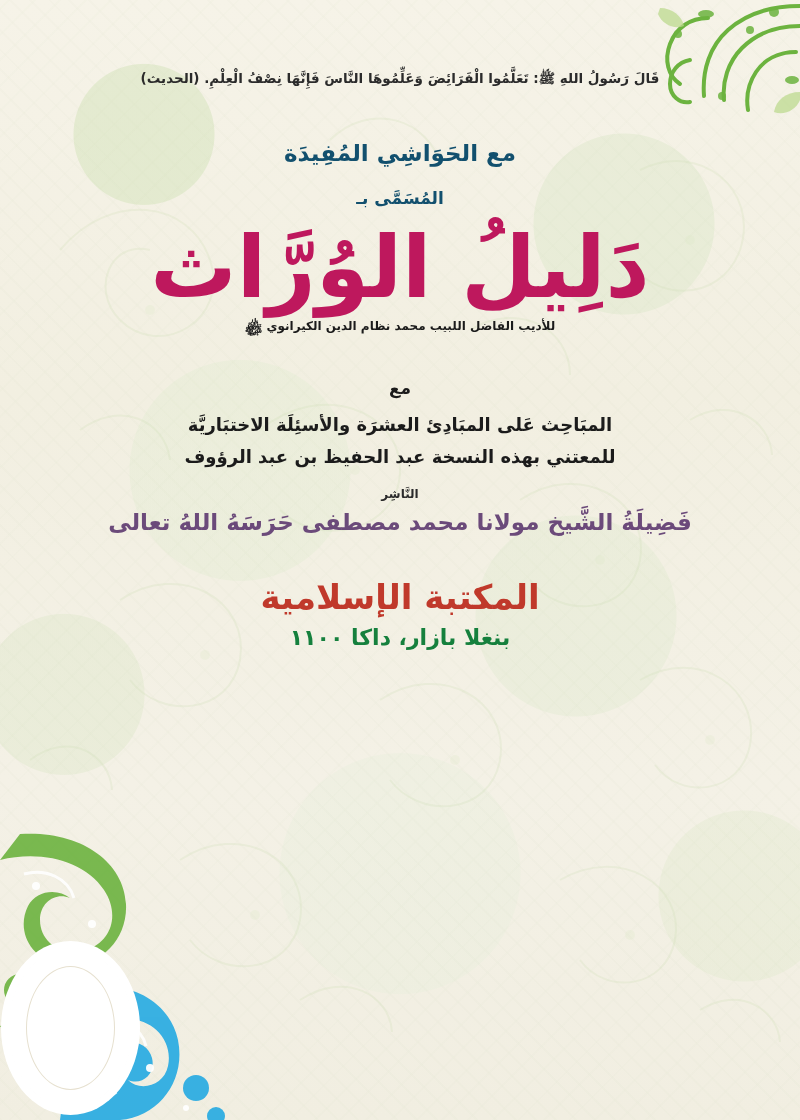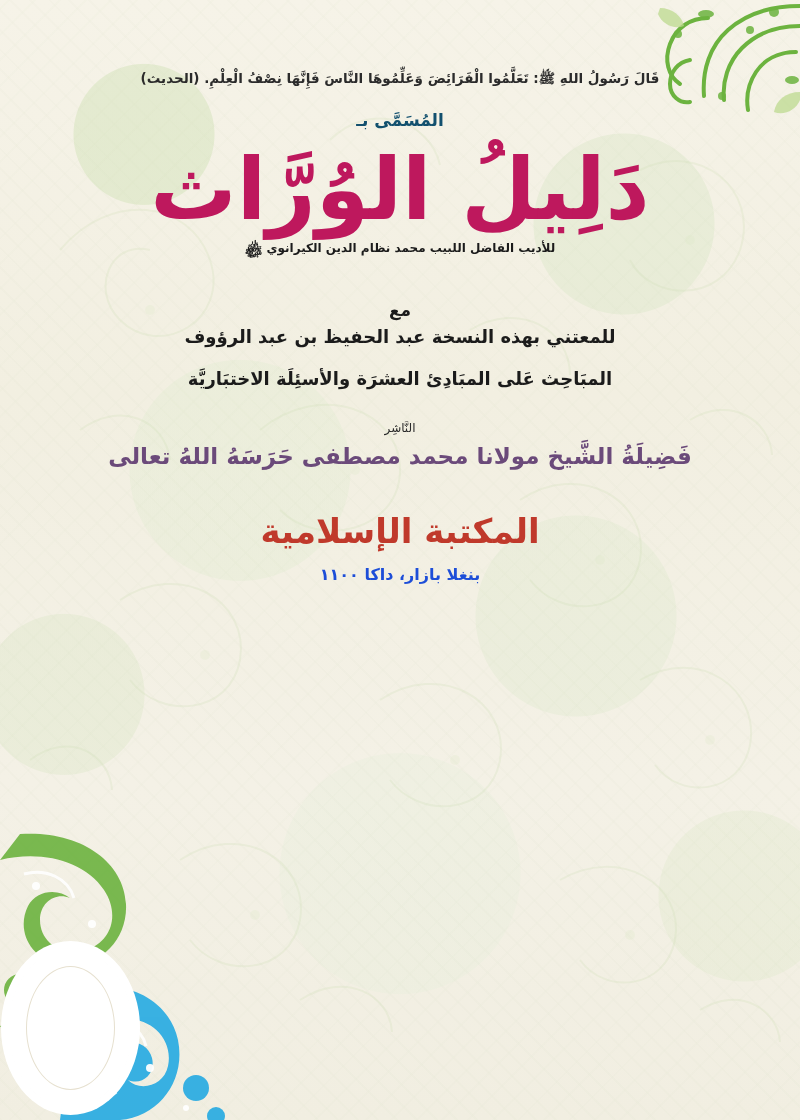--- a/index.html
+++ b/index.html
@@ -141,24 +141,24 @@
   .extra-line {
     margin-top: 12px;
     font-size: 18px;
     color: #1b1b1b;
     font-weight: 700;
     direction: rtl;
     line-height: 1.7;
   }
 
   .publisher-label {
-    margin-top: 26px;
+    margin-top: 14px;
     font-size: 12px;
     color: #2b2b2b;
-    font-weight: 400;
+    font-weight: 700;
     direction: rtl;
   }
 
   .publisher-name-ar {
     margin-top: 8px;
     font-size: 23px;
     color: #6b4a7a;
     font-weight: 700;
     direction: rtl;
   }
@@ -166,23 +166,23 @@
   .house {
     margin-top: 42px;
     font-size: 34px;
     color: #c0392b;
     font-weight: 700;
     direction: rtl;
     letter-spacing: 0.5px;
   }
 
   .address {
-    margin-top: 14px;
-    font-size: 16px;
-    color: #1d4ed8;
+    margin-top: 8px;
+    font-size: 22px;
+    color: #15803d;
     font-weight: 700;
     direction: rtl;
   }
 
   
   .emblem {
     position: absolute;
     left: 8px;
     bottom: 12px;
     width: 125px;
@@ -291,32 +291,33 @@
   <div class="emblem">
     <div class="emblem-inner"></div>
   </div>
 
   <div class="content">
 
     <div class="hadith">قَالَ رَسُولُ اللهِ ﷺ: تَعَلَّمُوا الْفَرَائِضَ وَعَلِّمُوهَا النَّاسَ فَإِنَّهَا نِصْفُ الْعِلْمِ. (الحديث)</div>
 
 
 
+    <div class="with-glosses">مع الحَوَاشِي المُفِيدَة</div>
 
     <div class="named">المُسَمَّى بـ</div>
 
     <div class="sub-title">دَلِيلُ الوُرَّاث</div>
 
     <div class="sub-author">للأديب الفاضل اللبيب محمد نظام الدين الكيرانوي ﷾</div>
 
     <div class="maa">مع</div>
 
+    <div class="extra-line">المبَاحِث عَلى المبَادِئ العشرَة والأسئِلَة الاختبَاريَّة</div>
+
     <div class="extra-line" style="margin-top:2px;">للمعتني بهذه النسخة عبد الحفيظ بن عبد الرؤوف</div>
-
-    <div class="extra-line">المبَاحِث عَلى المبَادِئ العشرَة والأسئِلَة الاختبَاريَّة</div>
 
     <div class="publisher-label">النَّاشِر</div>
 
     <div class="publisher-name-ar">فَضِيلَةُ الشَّيخ مولانا محمد مصطفى حَرَسَهُ اللهُ تعالى</div>
 
     <div class="house">المكتبة الإسلامية</div>
 
     <div class="address">بنغلا بازار، داكا ١١٠٠</div>
 
   </div>

